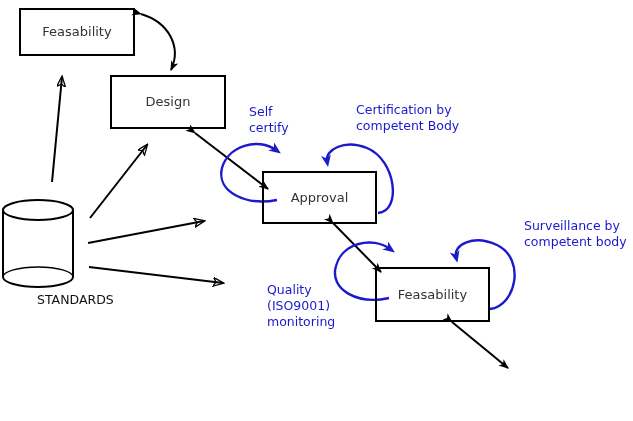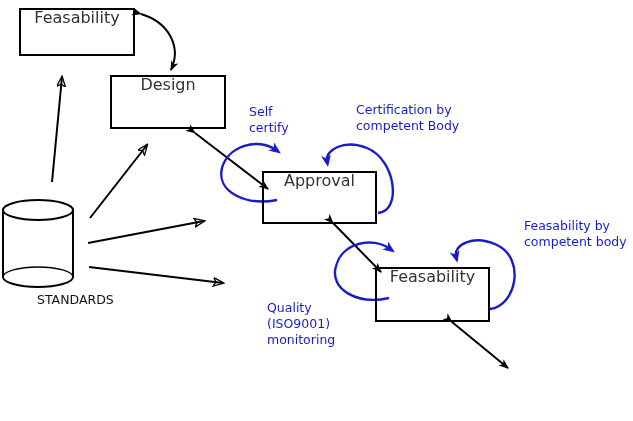--- a/index.html
+++ b/index.html
@@ -21,25 +21,25 @@
     top: 0;
     width: 633px;
     height: 421px;
   }
   .node-box {
     position: absolute;
     box-sizing: border-box;
     border: 2px solid #000000;
     background: transparent;
     display: flex;
-    align-items: flex-start;
+    align-items: center;
     justify-content: center;
     text-align: center;
     color: #333333;
-    font-size: 16px;
+    font-size: 13px;
     line-height: 16px;
     font-family: "DejaVu Sans", sans-serif;
   }
   .node-label {
     display: block;
     white-space: pre-line;
   }
   .blue-label {
     position: absolute;
     color: #1a1acc;
@@ -127,20 +127,20 @@
 
 
   <div class="store-label" style="left:1px; top:292px;">STANDARDS</div>
 
   <div class="blue-label" style="left:249px; top:104px;">Self
 certify</div>
 
   <div class="blue-label" style="left:356px; top:102px;">Certification by
 competent Body</div>
 
-  <div class="blue-label" style="left:267px; top:300px;">Quality
+  <div class="blue-label" style="left:267px; top:282px;">Quality
 (ISO9001)
 monitoring</div>
 
-  <div class="blue-label" style="left:524px; top:218px;">Feasability by
+  <div class="blue-label" style="left:524px; top:218px;">Surveillance by
 competent body</div>
 
 </div>
 
 </body></html>

